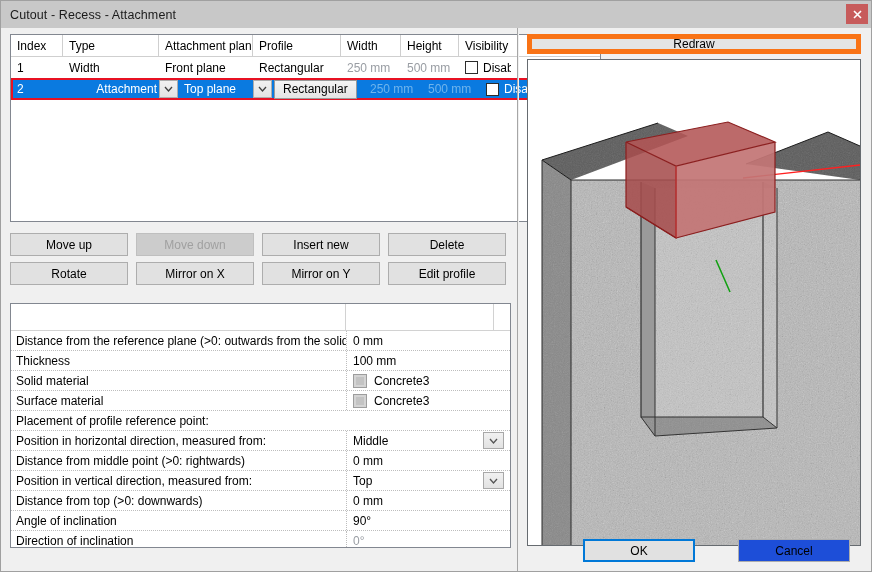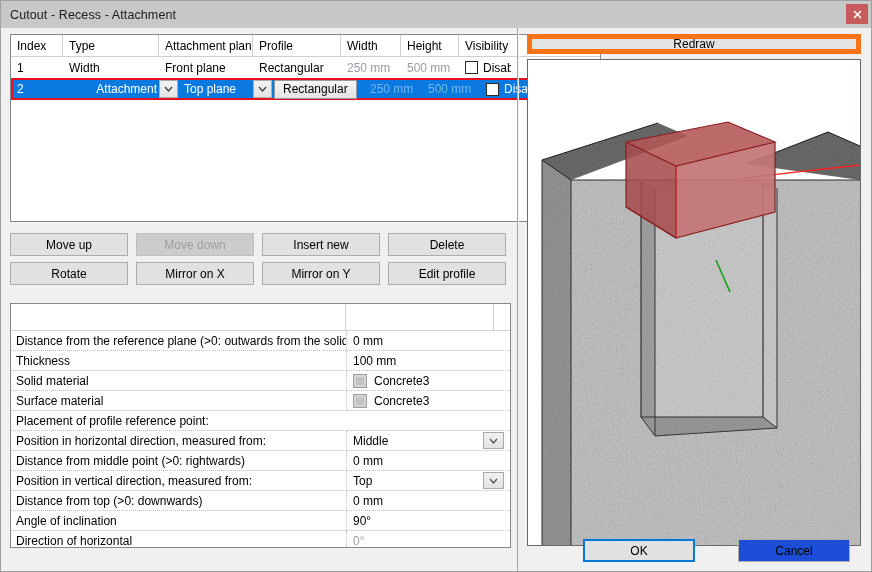--- a/index.html
+++ b/index.html
@@ -424,21 +424,21 @@
         <div class="pname">Distance from top (&gt;0: downwards)</div>
         <div class="pval">0 mm</div>
       </div>
 
       <div class="prow">
         <div class="pname">Angle of inclination</div>
         <div class="pval">90°</div>
       </div>
 
       <div class="prow nodot">
-        <div class="pname">Direction of horizontal</div>
+        <div class="pname">Direction of inclination</div>
         <div class="pval grey">0°</div>
       </div>
     </div>
   </div>
 
   <div class="splitter">
     <div class="splitter-line"></div>
   </div>
 
   <div class="right-panel">

